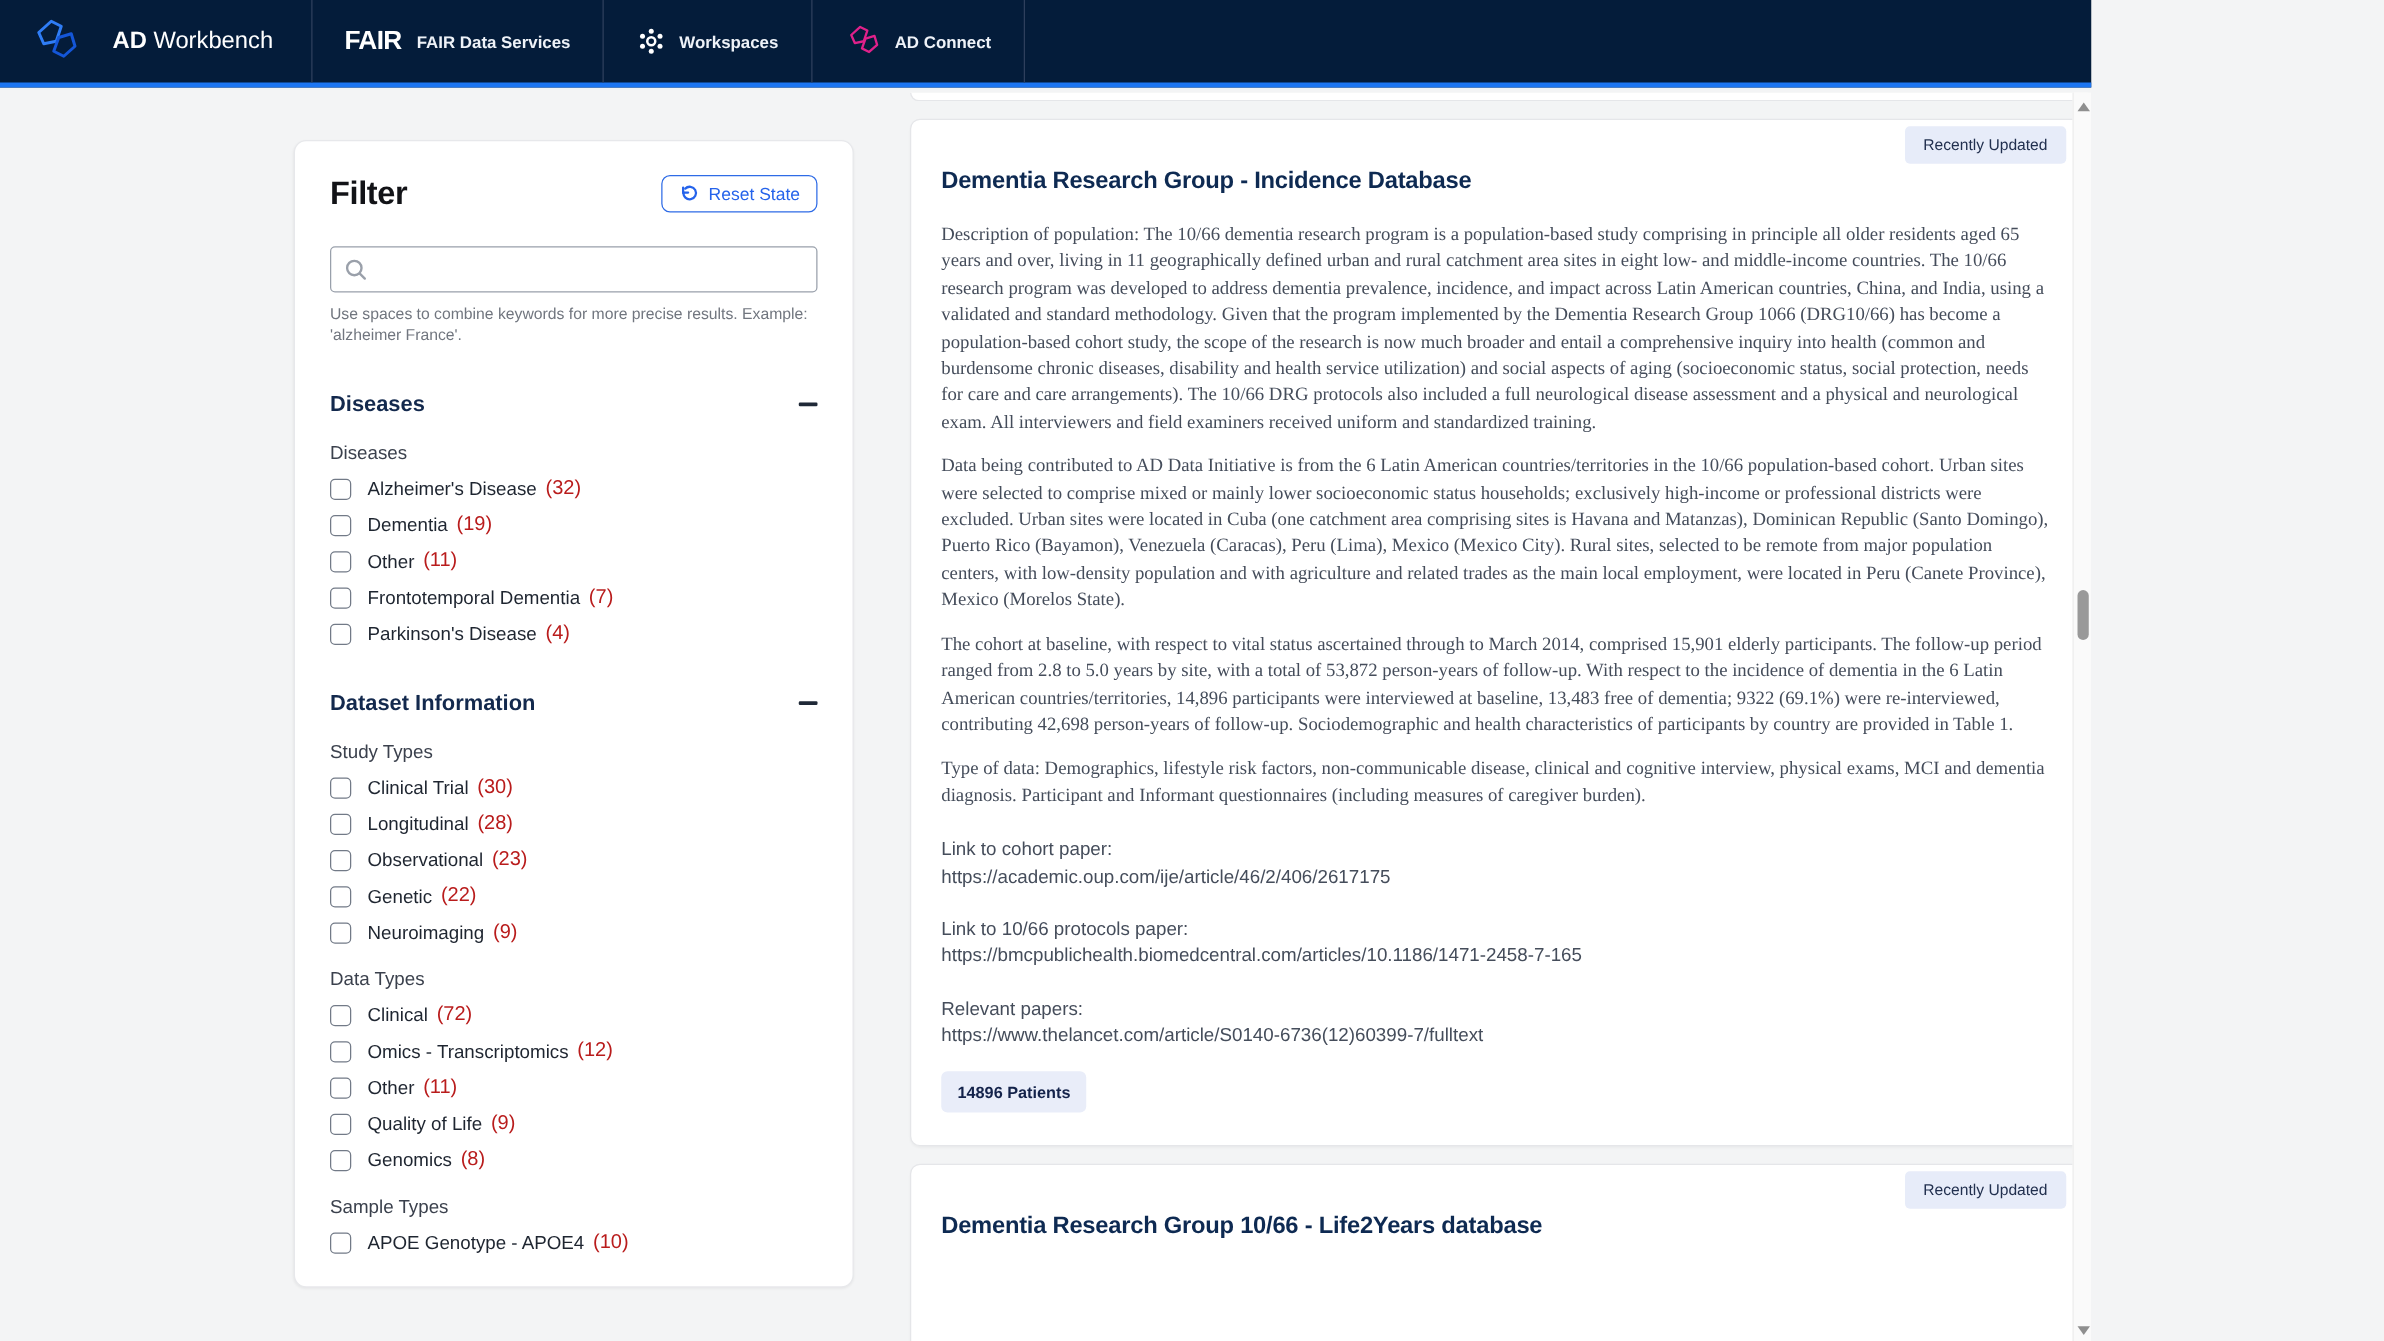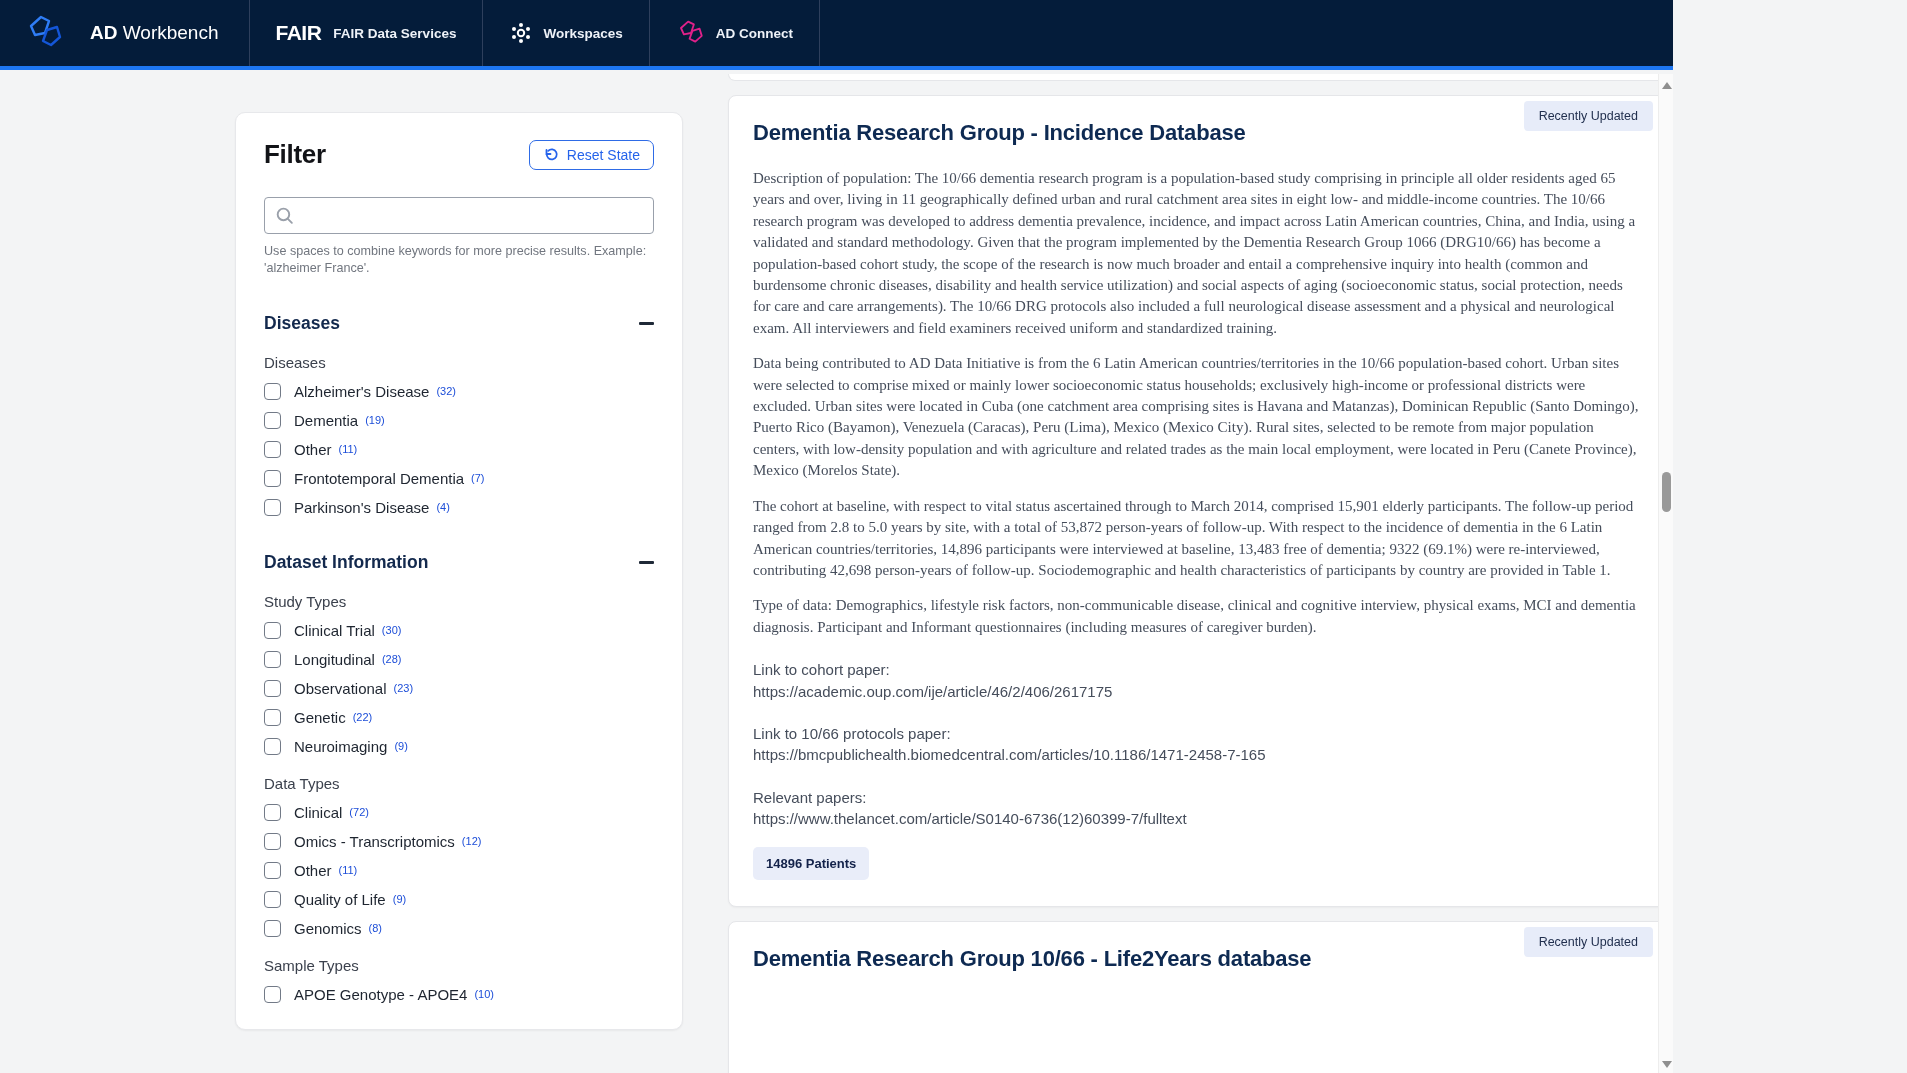--- a/index.html
+++ b/index.html
@@ -42,32 +42,32 @@
                   padding:0 10px 0 38px; font-family:inherit; font-size:15px; color:#222; outline:none; background:#fff; }
   .search-icon { position:absolute; left:10px; top:8px; }
   .helper { margin-top:9px; font-size:12.6px; line-height:17px; color:#71767f; }
   .group-header { margin-top:36px; display:flex; align-items:center; justify-content:space-between; cursor:pointer; }
   .group-header .gh-label { font-size:17.5px; font-weight:700; color:#13294d; }
   .minus-bar { width:15px; height:2.6px; background:#1f2937; border-radius:1px; }
   .sub-label { margin-top:20px; font-size:15px; color:#3b414d; }
   .opt-row { margin-top:11px; display:flex; align-items:center; height:18px; cursor:pointer; }
   .cb { width:17px; height:17px; border:1.6px solid #727a87; border-radius:4px; background:#fff; flex:none; }
   .opt-label { margin-left:13px; font-size:15px; color:#1e2530; }
-  .opt-count { margin-left:7px; font-size:11px; color:#1d4ed8; }
+  .opt-count { margin-left:7px; font-size:16px; color:#b91c1c; }
 
   
   .results { position:absolute; left:728px; top:0; width:943px; }
   .card-sliver { height:7px; background:#fff; border:1px solid #e5e6e9; border-top:none;
                  border-radius:0 0 8px 8px; }
   .card { position:relative; background:#fff; border:1px solid #e5e6e9; border-radius:8px;
           box-shadow:0 1px 2px rgba(0,0,0,0.04); padding:20px 30px 26px 24px; margin-top:14px; }
   .card.cut { height:170px; overflow:hidden; }
   .badge { position:absolute; top:5px; right:17px; background:#e7ecf9; color:#22304f;
            font-size:12.5px; padding:8px 15px; border-radius:4px; }
-  .card-title { margin-top:4px; font-size:22px; font-weight:700; color:#0e2a52; letter-spacing:-0.2px; }
+  .card-title { margin-top:18px; font-size:19px; font-weight:700; color:#0e2a52; letter-spacing:-0.2px; }
   .card p.body { margin-top:14px; font-size:15px; line-height:21.4px; color:#454d5b;font-family:Liberation Serif, serif; }
   .card p.body.first { margin-top:22px; }
   .link-block { margin-top:21px; font-size:15px; line-height:21.4px; color:#454d5b; }
   .patients-chip { display:inline-block; margin-top:17px; background:#e9edf9; color:#13224a;
                    font-size:13px; font-weight:700; padding:9px 13px; border-radius:5px; }
 
   
   .scrollbar { position:absolute; top:74px; right:0; width:15px; height:999px; background:#fafafa;
                border-left:1px solid #ededed; }
   .sb-up { position:absolute; top:8px; left:3px; width:0; height:0;

